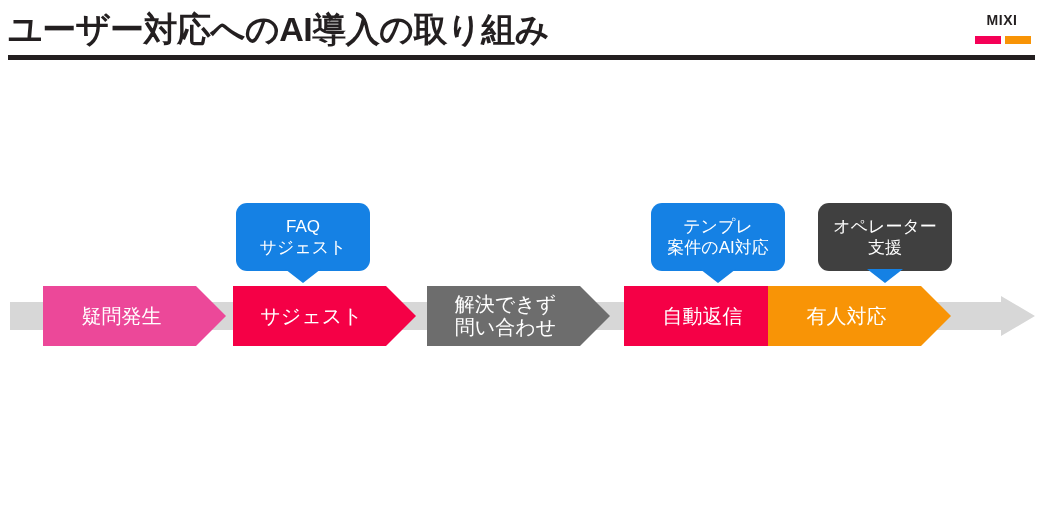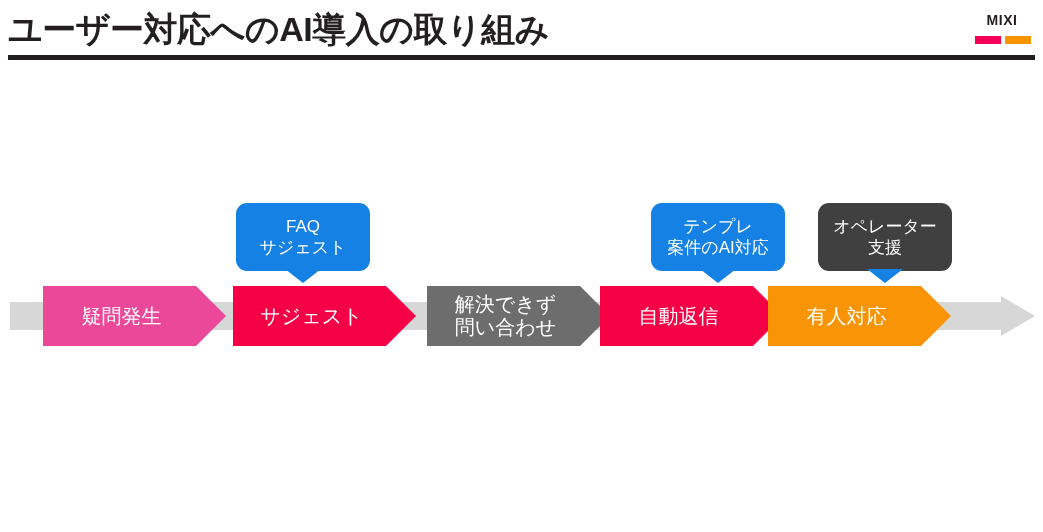--- a/index.html
+++ b/index.html
@@ -175,21 +175,21 @@
   <div class="flow-step" style="left: 35px; width: 183px; background: #ec4899; margin-left: 8px;">
     <span class="flow-step-label">疑問発生</span>
   </div>
   <div class="flow-step" style="left: 233px; width: 183px; background: rgb(245, 0, 70);">
     <span class="flow-step-label">サジェスト</span>
   </div>
   <div class="flow-step" style="left: 427px; width: 183px; background: rgb(109, 109, 109);">
     <span class="flow-step-label">解決できず
 問い合わせ</span>
   </div>
-  <div class="flow-step" style="left: 600px; width: 183px; background: rgb(245, 0, 70);">
+  <div class="flow-step" style="left: 624px; width: 183px; background: rgb(245, 0, 70);">
     <span class="flow-step-label">自動返信</span>
   </div>
   <div class="flow-step" style="left: 768px; width: 183px; background: rgb(248, 148, 6);">
     <span class="flow-step-label">有人対応</span>
   </div>
 
   <div class="callout" style="left: 236px; background: rgb(21, 129, 228);">
     <span class="callout-label">FAQ
 サジェスト</span>
     <span class="callout-pointer" style="background: rgb(21, 129, 228);"></span>

